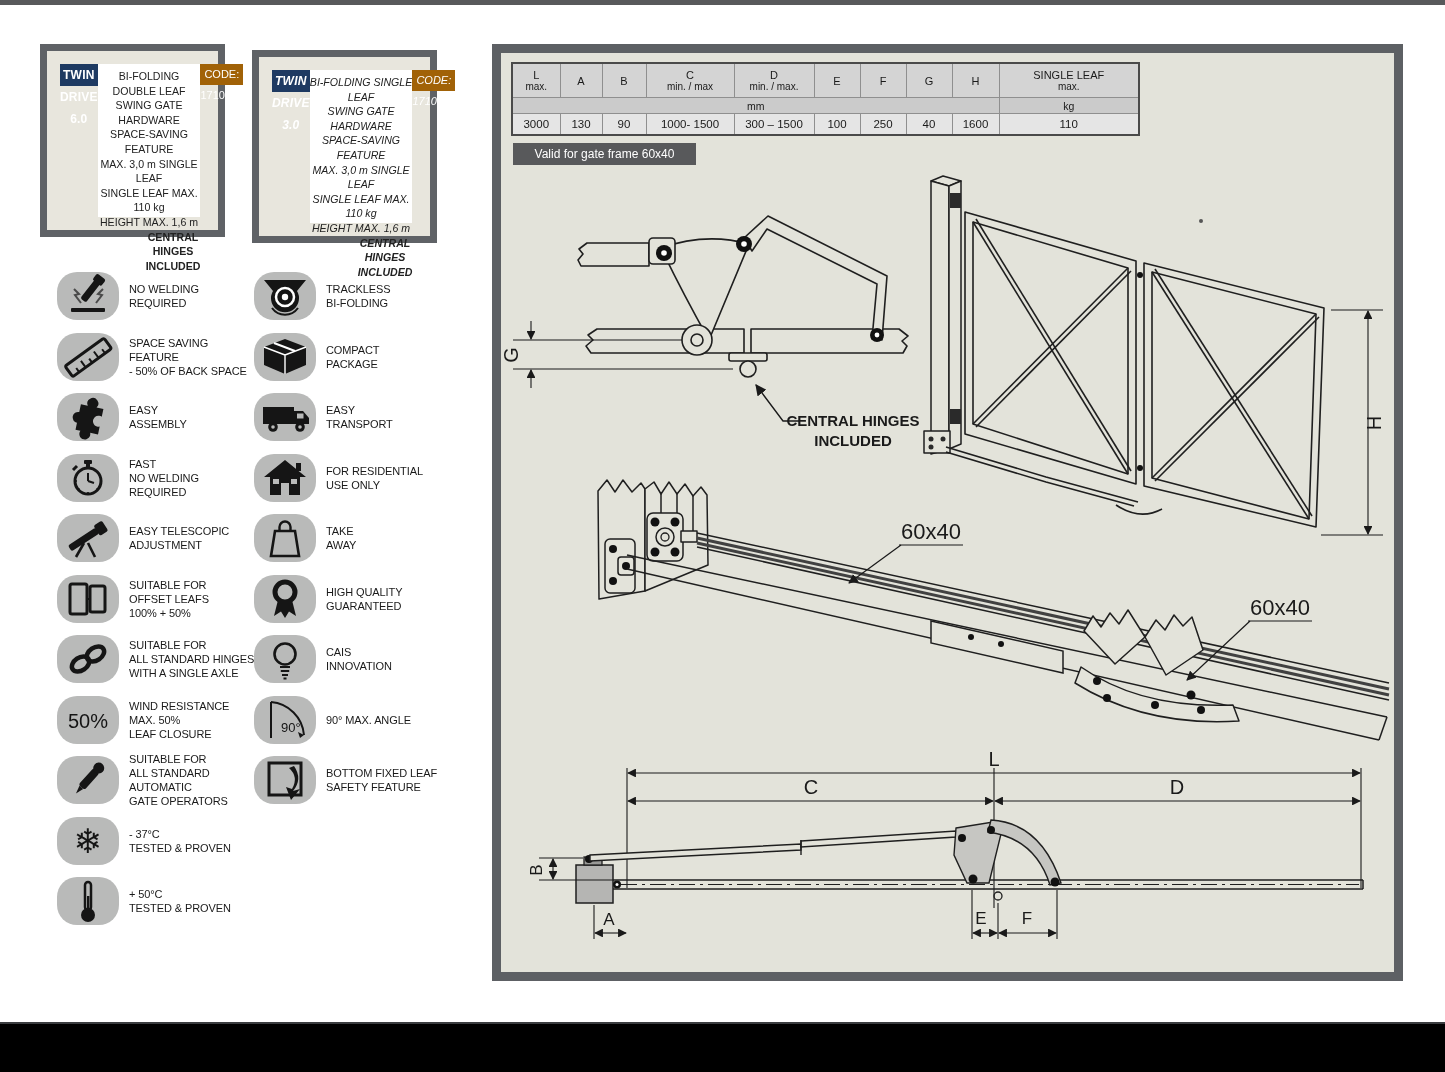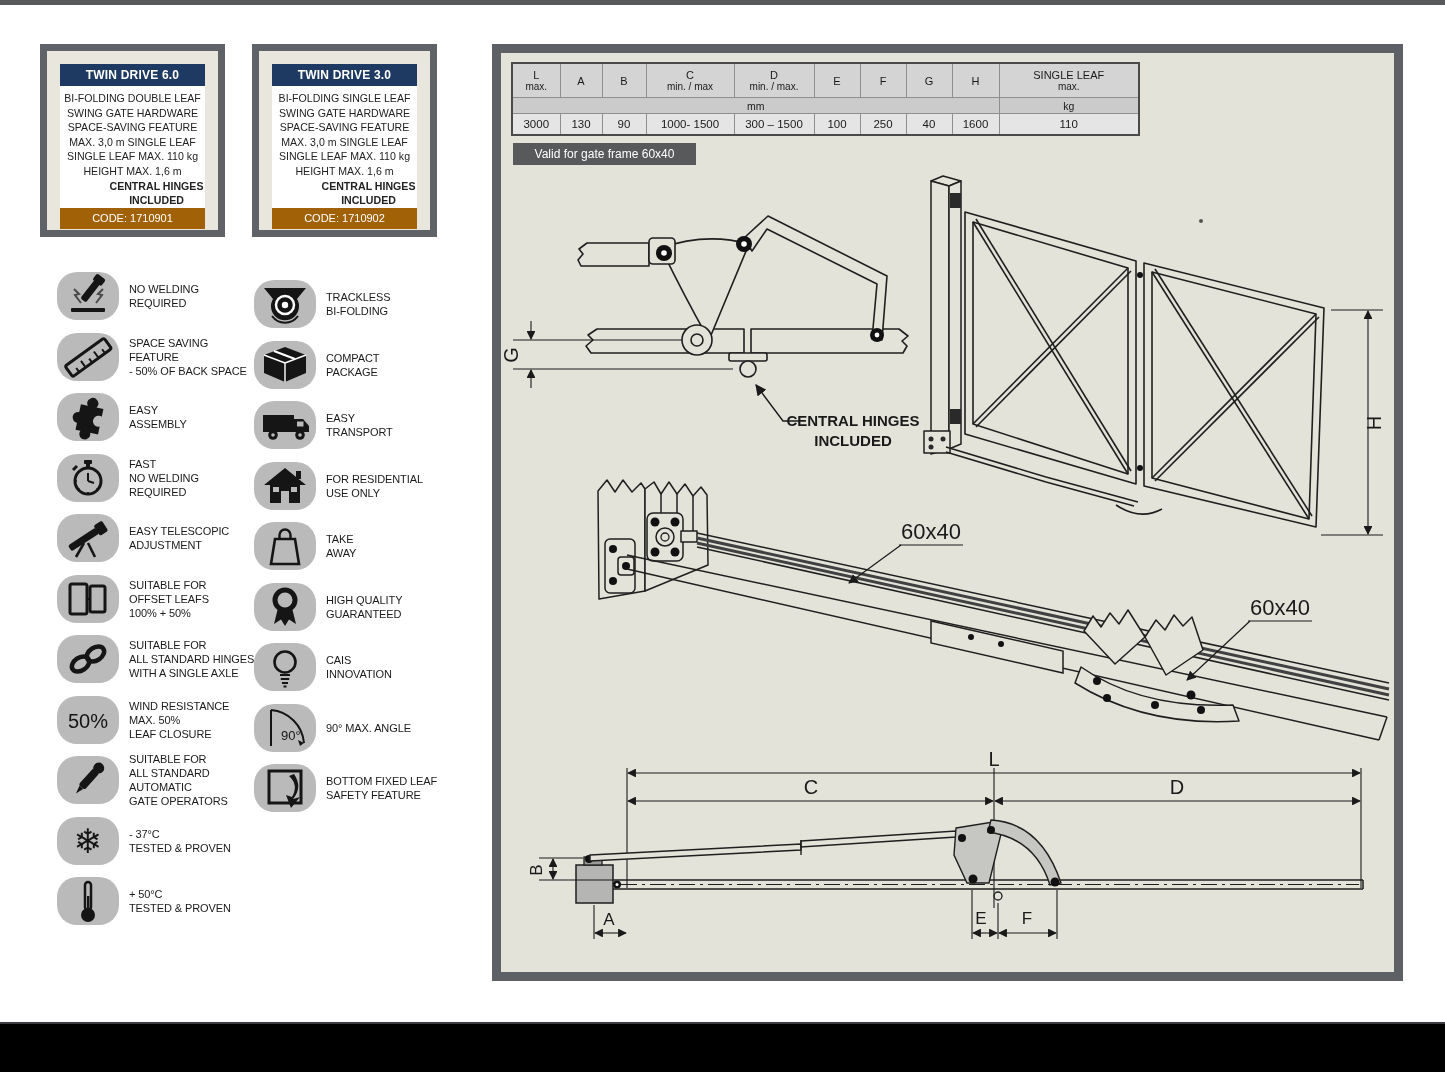--- a/index.html
+++ b/index.html
@@ -5,33 +5,33 @@
   html,body{margin:0;padding:0;background:#fff;}
   .page{position:relative;width:1445px;height:1072px;background:#fff;overflow:hidden;
         font-family:"Liberation Sans",sans-serif;color:#1a1a1a;}
   .top-bar{position:absolute;left:0;top:0;width:1445px;height:5px;background:#58595b;}
   .bottom-bar{position:absolute;left:0;top:1022px;width:1445px;height:50px;background:#000;
         border-top:2px solid #3a3c3f;box-sizing:border-box;}
 
   
   .card{position:absolute;width:185px;height:193px;border:7px solid #5f6266;background:#e8e6dd;
         box-sizing:border-box;padding:13px;}
-  .card1{left:40px;top:44px;} .card2{left:252px;top:44px;}
-  .card-inner{height:100%;display:flex;flex-direction:column;}
+  .card1{left:40px;top:44px;} .card2{left:252px;top:50px;font-style:italic;}
+  .card-inner{height:100%;display:flex;flex-direction:row;}
   .card-head{background:#1e3a62;color:#fff;font-size:12px;font-weight:bold;text-align:center;
         height:22px;line-height:22px;letter-spacing:.2px;}
   .card-body{background:#fff;flex:1;font-size:10.6px;line-height:14.6px;text-align:center;
         padding-top:5px;color:#222;}
   .card-body .pln{white-space:pre-line;}
   .card-body .bld{font-weight:bold;padding-left:48px;}
   .card-code{background:#a16207;color:#fff;font-size:11px;text-align:center;height:21px;line-height:21px;}
 
   
   .fcol{position:absolute;}
-  .fcol1{left:57px;top:270px;} .fcol2{left:254px;top:278px;}
+  .fcol1{left:57px;top:270px;} .fcol2{left:254px;top:270px;}
   .frow{display:flex;align-items:center;height:52px;margin-bottom:8.5px;}
   .fic{width:62px;height:48px;background:#b9bab9;border-radius:20px;flex:0 0 62px;
         display:flex;align-items:center;justify-content:center;}
   .fic svg{display:block;}
   .flbl{margin-left:10px;font-size:11px;line-height:14px;white-space:pre-line;width:150px;
         color:#1a1a1a;letter-spacing:-0.1px;}
 
   
   .panel{position:absolute;left:492px;top:44px;width:911px;height:937px;box-sizing:border-box;
         border:9px solid #5d6064;background:#e3e3da;overflow:hidden;}

